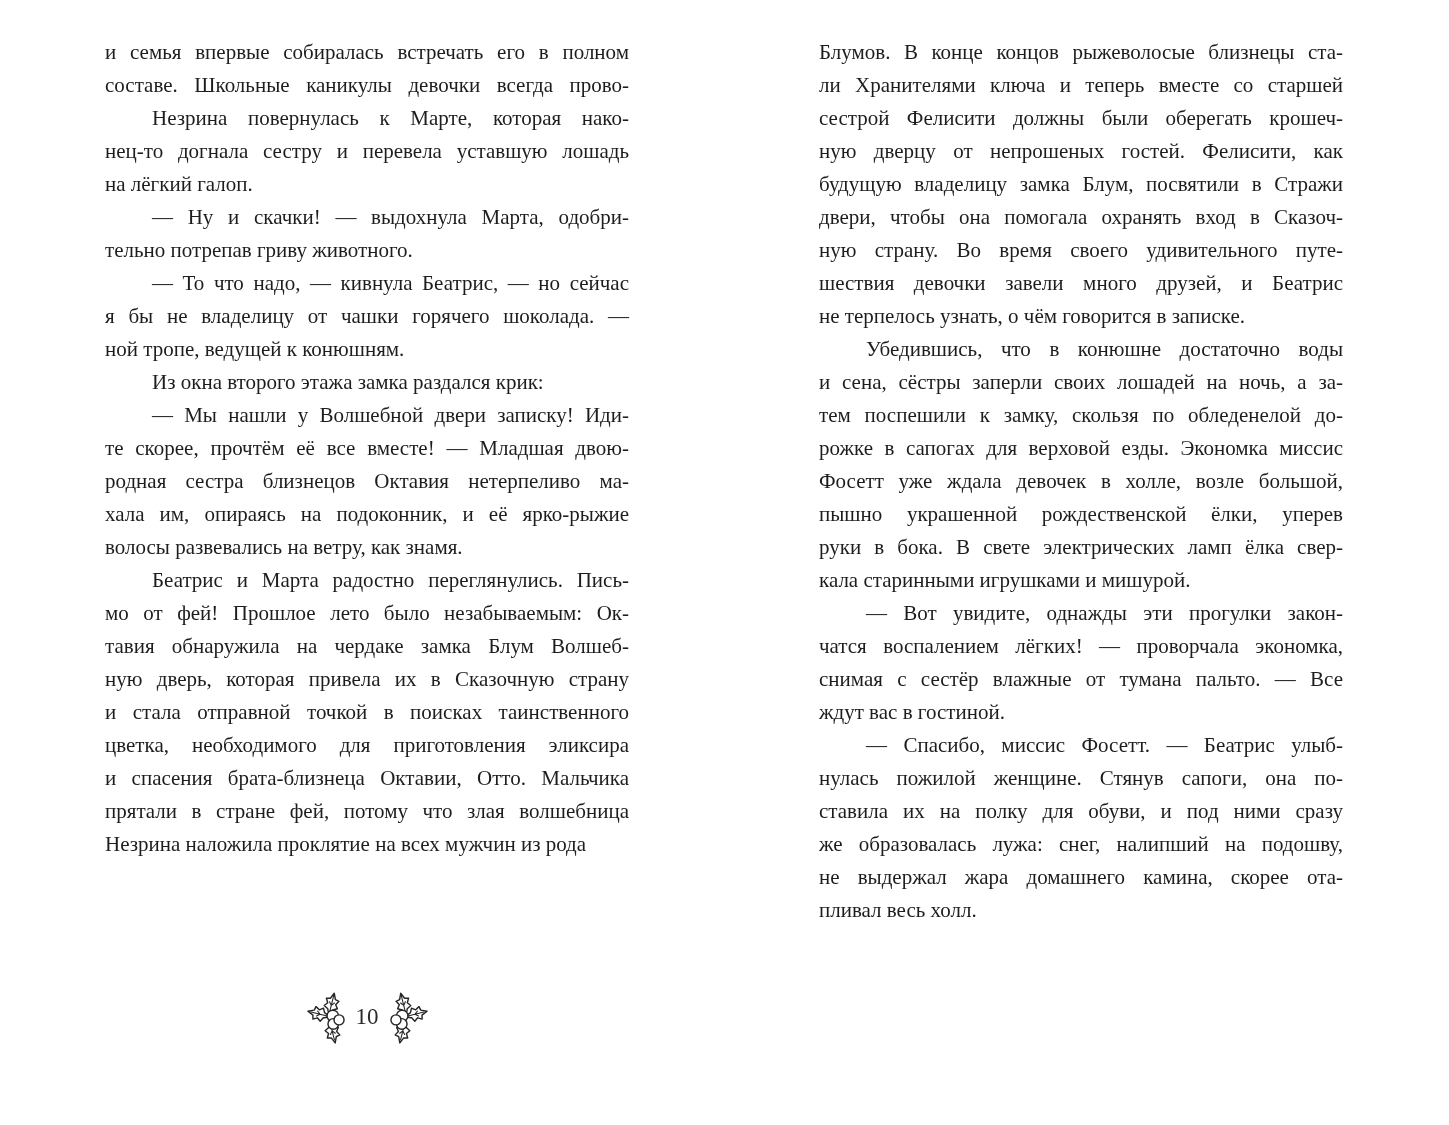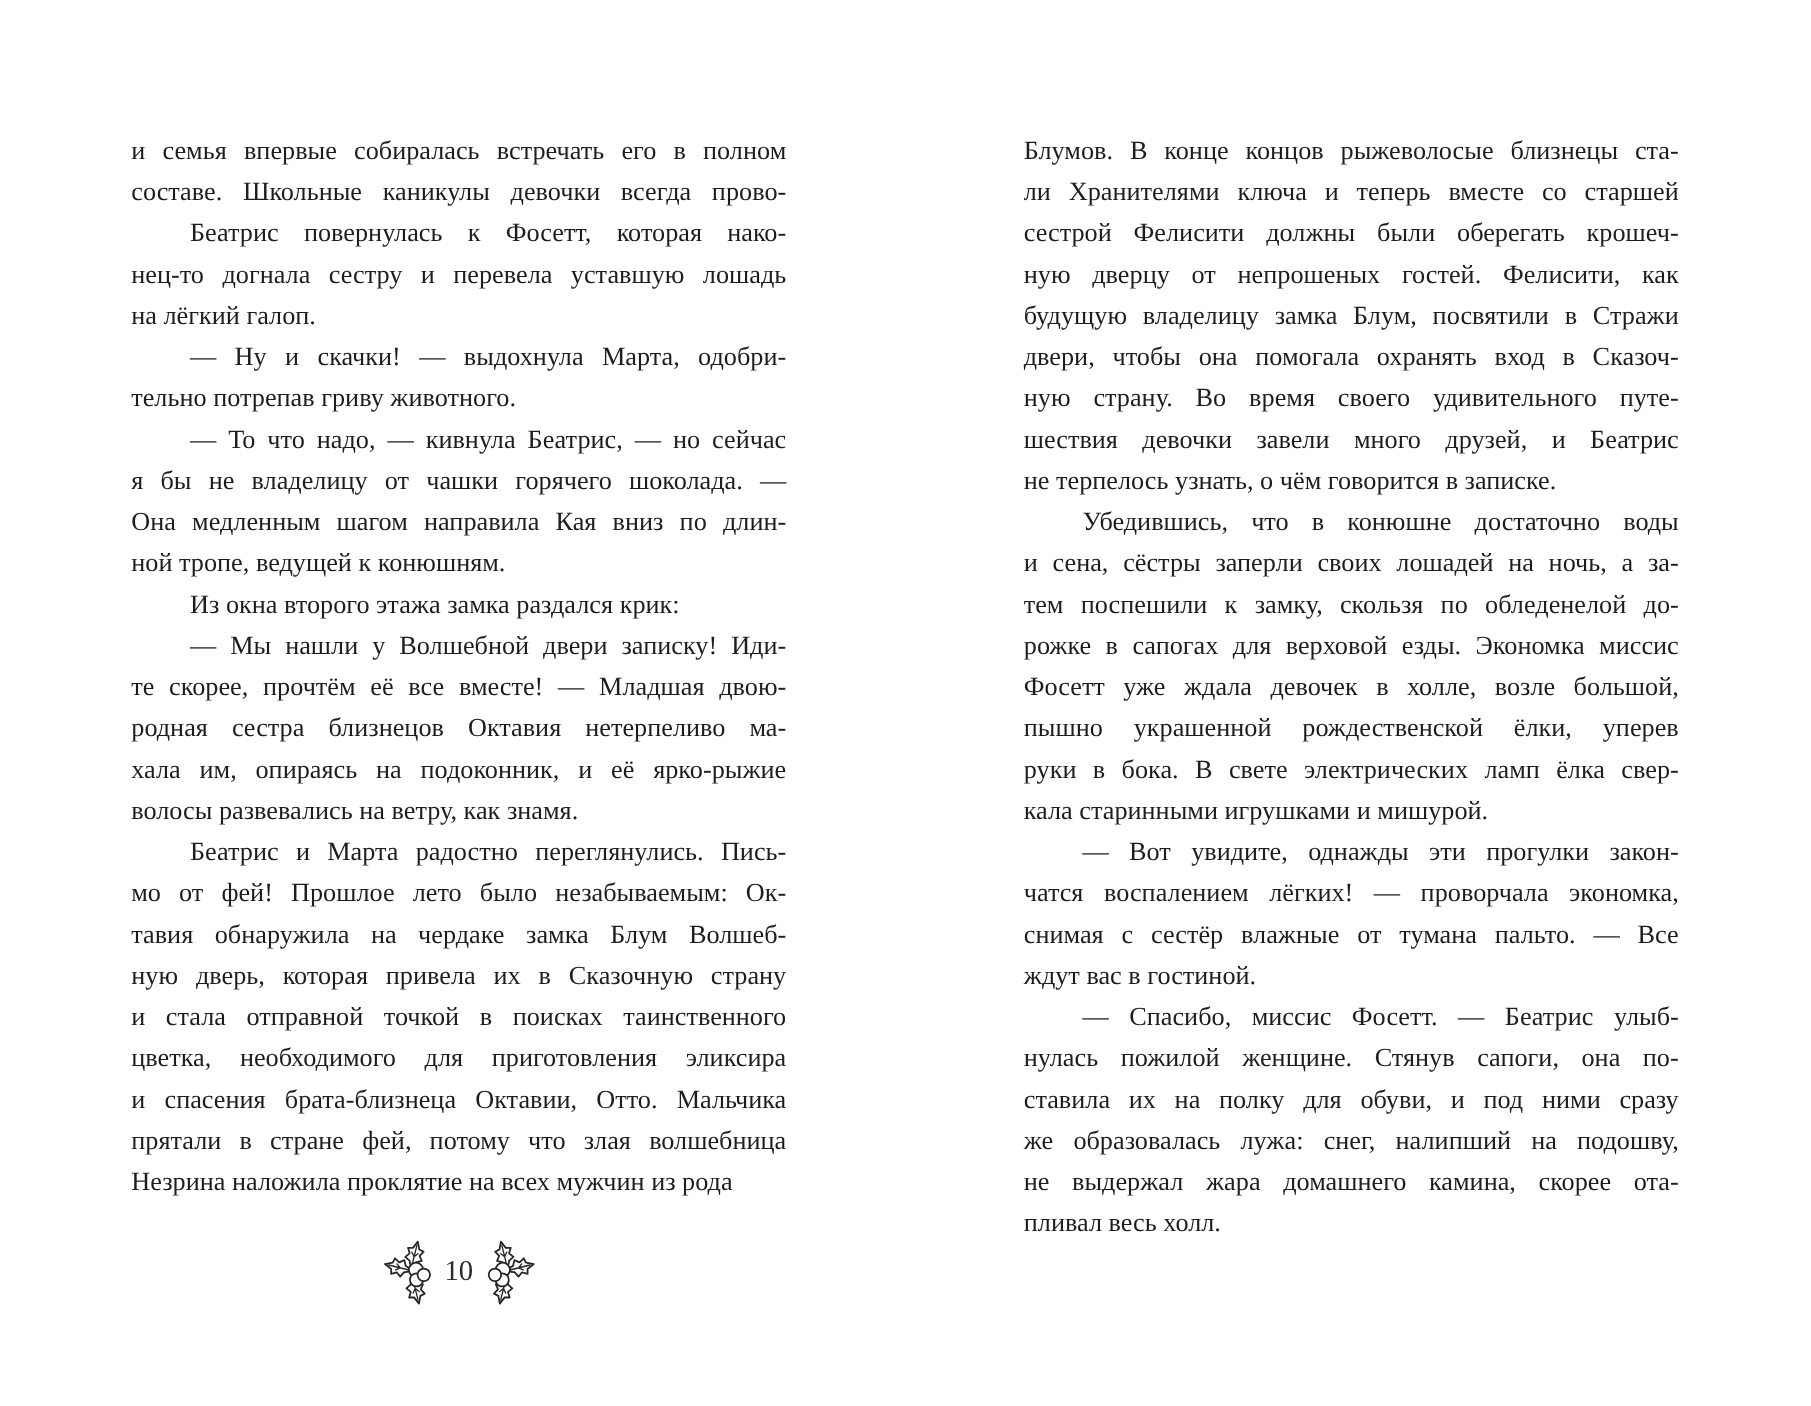--- a/index.html
+++ b/index.html
@@ -22,21 +22,21 @@
   }
   .page {
     position: absolute;
     top: 0;
     height: 1125px;
   }
   .page.left  { left: 105px; width: 524px; }
   .page.right { left: 819px; width: 524px; }
 
   .page-text {
-    padding-top: 104px;
+    padding-top: 36px;
     font-size: 21px;
     line-height: 33px;
   }
   .line {
     text-align: justify;
     text-align-last: justify;
   }
   .line.last {
     text-align-last: left;
   }
@@ -83,28 +83,27 @@
     </g>
   </defs>
 </svg>
 
 <div class="spread">
 
   <section class="page left">
     <div class="page-text">
         <div class="line">и семья впервые собиралась встречать его в полном</div>
         <div class="line">составе. Школьные каникулы девочки всегда прово-</div>
-        <div class="line indent">Беатрис повернулась к Фосетт, которая нако-</div>
+        <div class="line indent">Незрина повернулась к Марте, которая нако-</div>
         <div class="line">нец-то догнала сестру и перевела уставшую лошадь</div>
         <div class="line last">на лёгкий галоп.</div>
         <div class="line indent">— Ну и скачки! — выдохнула Марта, одобри-</div>
         <div class="line last">тельно потрепав гриву животного.</div>
         <div class="line indent">— То что надо, — кивнула Беатрис, — но сейчас</div>
         <div class="line">я бы не владелицу от чашки горячего шоколада. —</div>
-        <div class="line">Она медленным шагом направила Кая вниз по длин-</div>
         <div class="line last">ной тропе, ведущей к конюшням.</div>
         <div class="line last indent">Из окна второго этажа замка раздался крик:</div>
         <div class="line indent">— Мы нашли у Волшебной двери записку! Иди-</div>
         <div class="line">те скорее, прочтём её все вместе! — Младшая двою-</div>
         <div class="line">родная сестра близнецов Октавия нетерпеливо ма-</div>
         <div class="line">хала им, опираясь на подоконник, и её ярко-рыжие</div>
         <div class="line last">волосы развевались на ветру, как знамя.</div>
         <div class="line indent">Беатрис и Марта радостно переглянулись. Пись-</div>
         <div class="line">мо от фей! Прошлое лето было незабываемым: Ок-</div>
         <div class="line">тавия обнаружила на чердаке замка Блум Волшеб-</div>

